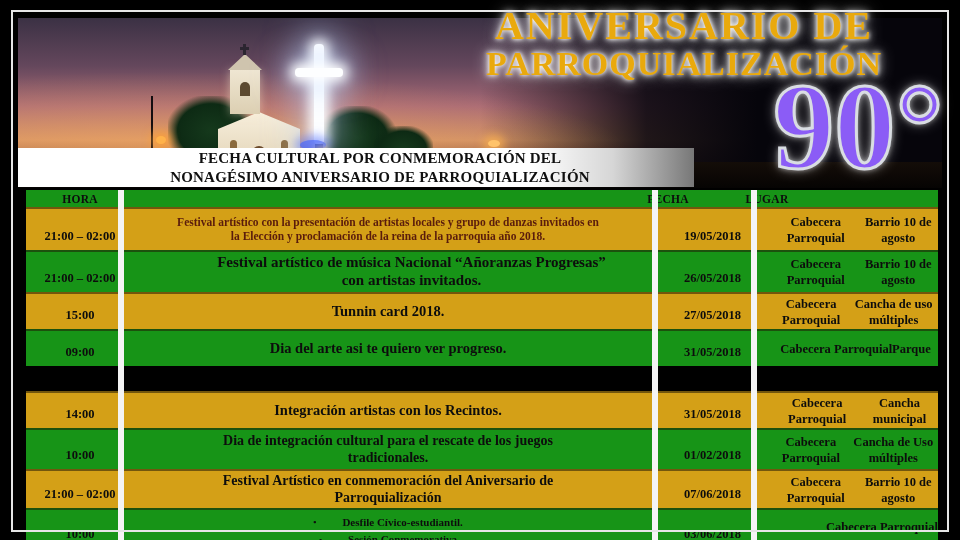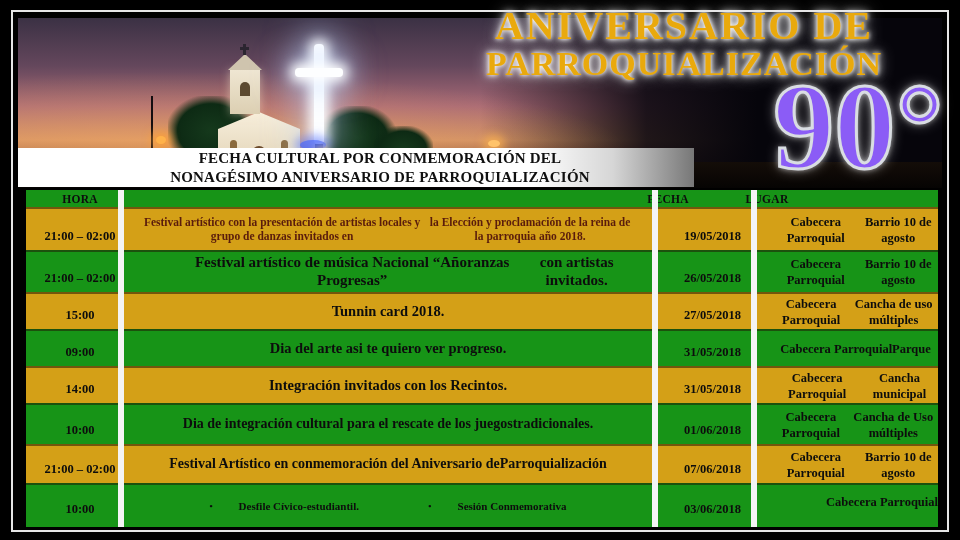--- a/index.html
+++ b/index.html
@@ -63,23 +63,23 @@
   .stripe{position:absolute;top:0;bottom:0;width:6px;background:#f4f4f4;z-index:12;}
   .s1{left:92px;} .s2{left:626px;} .s3{left:725px;}
   .trow{display:grid;grid-template-columns:92px 6px 528px 6px 93px 6px 181px;box-sizing:border-box;}
   .trow + .trow{border-top:2px solid rgba(32,26,6,.55);}
   .gold{background:#d4a017;}
   .green{background:#179417;}
   .cell{position:relative;display:flex;align-items:center;justify-content:center;color:#0d0d0d;font-weight:bold;text-align:center;padding-left:16px;}
   .hdr{height:17px;font-size:11.5px;letter-spacing:.3px;}
   .hora,.fecha{align-items:flex-end;padding-bottom:6px;font-size:12.5px;}
   .lugar{flex-direction:row;font-size:12.5px;line-height:1.28;}
-  .act{line-height:1.18;padding:1px 16px;}
+  .act{flex-direction:column;line-height:1.18;padding:1px 16px;}
   .r1{height:43px;} .r2{height:42px;} .r3{height:37px;} .r4{height:37px;}
-  .r5{height:37px;} .r6{height:41px;} .r7{height:39px;} .r8{height:44px;}
+  .r5{height:37px;margin-top:25px;} .r6{height:41px;} .r7{height:39px;} .r8{height:44px;}
   .r1 .act{font-size:11.5px;color:#5a1c0c;}
   .r2 .act{font-size:15px;margin-left:47px;}
   .r3 .act,.r4 .act,.r5 .act{font-size:14.5px;}
   .r6 .act,.r7 .act{font-size:14px;}
   .r8 .act{font-size:11px;justify-content:space-evenly;align-items:center;}
   .bullet-line{display:flex;gap:26px;align-items:center;}
   .bullet-glyph{font-size:9px;}
   .r8 .lugar{justify-content:flex-end;padding-bottom:9px;}
   .r8 .hora,.r8 .fecha{padding-bottom:10px;}
   .l{display:block;}
@@ -197,40 +197,40 @@
       <div class="cell lugar">
         <span class="l">Cabecera Parroquial</span>
         <span class="l">Parque</span>
       </div>
     </div>
 
     <div class="trow gold r5">
       <div class="cell hora">14:00</div>
         <div></div>
       <div class="cell act">
-        <span class="l">Integración invitados con los Recintos.</span>
+        <span class="l">Integración artistas con los Recintos.</span>
       </div>
         <div></div>
       <div class="cell fecha">31/05/2018</div>
         <div></div>
       <div class="cell lugar">
         <span class="l">Cabecera Parroquial</span>
         <span class="l">Cancha municipal</span>
       </div>
     </div>
 
     <div class="trow green r6">
       <div class="cell hora">10:00</div>
         <div></div>
       <div class="cell act">
         <span class="l">Dia de integración cultural para el rescate de los juegos</span>
         <span class="l">tradicionales.</span>
       </div>
         <div></div>
-      <div class="cell fecha">01/06/2018</div>
+      <div class="cell fecha">01/02/2018</div>
         <div></div>
       <div class="cell lugar">
         <span class="l">Cabecera Parroquial</span>
         <span class="l">Cancha de Uso múltiples</span>
       </div>
     </div>
 
     <div class="trow gold r7">
       <div class="cell hora">21:00 – 02:00</div>
         <div></div>

